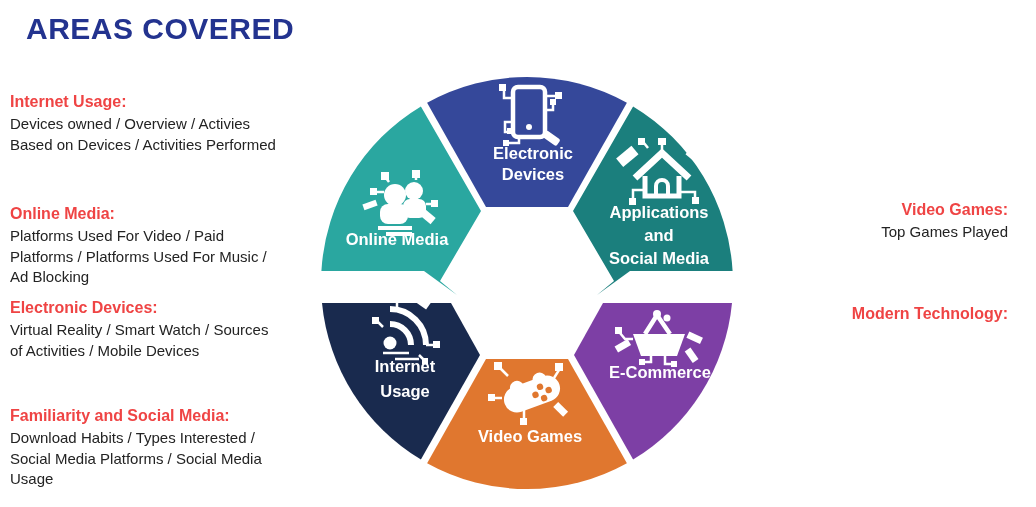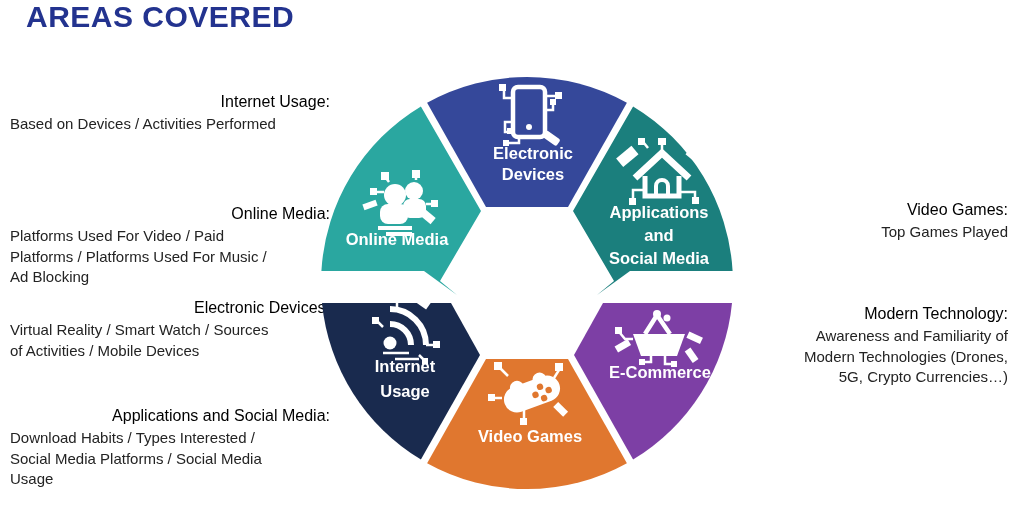--- a/index.html
+++ b/index.html
@@ -1,26 +1,26 @@
 <!DOCTYPE html>
 <html><head>
 <meta charset="utf-8">
 <style>
   html,body{margin:0;padding:0;background:#fff;}
   .canvas{
     position:relative;width:1036px;height:507px;background:#ffffff;
     overflow:hidden;font-family:"Liberation Sans",sans-serif;
   }
   .title{
-    position:absolute;left:26px;top:0;margin:0;
+    position:absolute;left:26px;top:12px;margin:0;
     font-size:30px;font-weight:bold;letter-spacing:.5px;color:#23338f;
   }
   .txt-block{position:absolute;}
   .txt-block .heading{
-    font-size:16px;font-weight:normal;color:#000000;margin:0 0 2px 0;line-height:20px;text-align:right;
+    font-size:16px;font-weight:bold;color:#ef4444;margin:0 0 2px 0;line-height:20px;
   }
   .txt-block .body-lines div{
     font-size:15px;color:#232323;line-height:20.5px;white-space:nowrap;
   }
   .left-col{left:10px;width:320px;text-align:left;}
   .right-col{left:740px;width:268px;text-align:right;}
   .b1{top:92px}.b2{top:204px}.b3{top:298px}.b4{top:406px}
   .r1{top:88px}.r2{top:200px}.r3{top:304px}.r4{top:404px}
   svg.wheel{position:absolute;left:0;top:0;}
   svg.wheel text{
@@ -33,60 +33,56 @@
 </head>
 <body>
 
 <div class="canvas">
 
   <h1 class="title">AREAS COVERED</h1>
 
   <div class="txt-block left-col b1">
     <div class="heading">Internet Usage:</div>
     <div class="body-lines">
+        <div>Devices owned / Overview / Activies</div>
         <div>Based on Devices / Activities Performed</div>
       </div>
   </div>
   <div class="txt-block left-col b2">
     <div class="heading">Online Media:</div>
     <div class="body-lines">
         <div>Platforms Used For Video / Paid</div>
         <div>Platforms / Platforms Used For Music /</div>
         <div>Ad Blocking</div>
       </div>
   </div>
   <div class="txt-block left-col b3">
     <div class="heading">Electronic Devices:</div>
     <div class="body-lines">
         <div>Virtual Reality / Smart Watch / Sources</div>
         <div>of Activities / Mobile Devices</div>
       </div>
   </div>
   <div class="txt-block left-col b4">
-    <div class="heading">Applications and Social Media:</div>
+    <div class="heading">Familiarity and Social Media:</div>
     <div class="body-lines">
         <div>Download Habits / Types Interested /</div>
         <div>Social Media Platforms / Social Media</div>
         <div>Usage</div>
       </div>
   </div>
 
   <div class="txt-block right-col r2">
     <div class="heading">Video Games:</div>
     <div class="body-lines">
         <div>Top Games Played</div>
       </div>
   </div>
   <div class="txt-block right-col r3">
     <div class="heading">Modern Technology:</div>
-    <div class="body-lines">
-        <div>Awareness and Familiarity of</div>
-        <div>Modern Technologies (Drones,</div>
-        <div>5G, Crypto Currencies…)</div>
-      </div>
   </div>
 
   <svg class="wheel" width="1036" height="507" viewBox="0 0 1036 507">
     <g transform="translate(5,0)">
 
       <path d="M563,207 L621.9,102.8 A206,206 0 0 0 422.1,102.8 L481,207 Z" fill="#35489a"></path>
       <path d="M568,211 L628.1,106.4 A206,206 0 0 1 727.6,271 L625,271 L592,295 L609,281 Z" fill="#1b7f7d"></path>
       <path d="M598,303 L727,303 A206,206 0 0 1 628.1,459.6 L569,355 Z" fill="#7d3fa5"></path>
       <path d="M563,359 L621.9,463.2 A206,206 0 0 1 422.1,463.2 L481,359 Z" fill="#e0772f"></path>
       <path d="M446,303 L475,355 L415.9,459.6 A206,206 0 0 1 317,303 Z" fill="#192a4e"></path>

